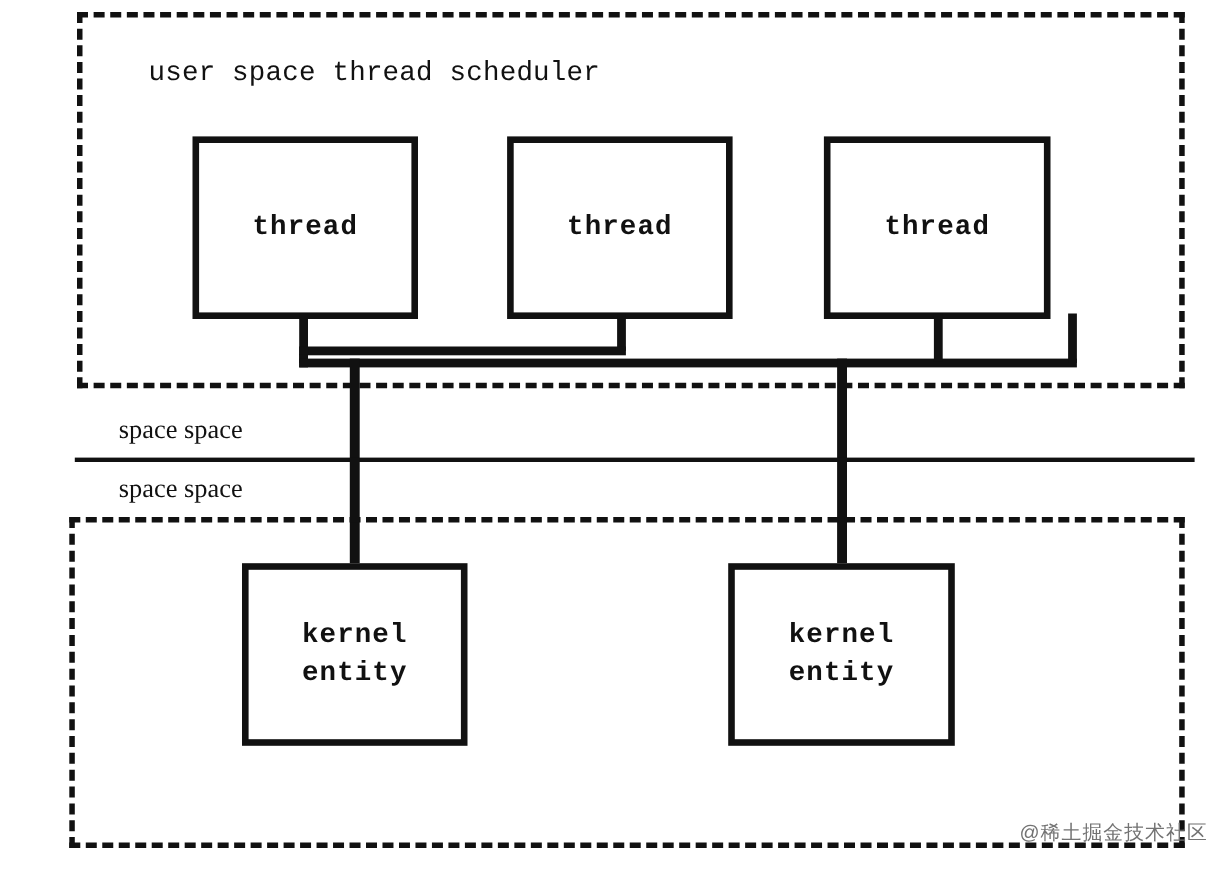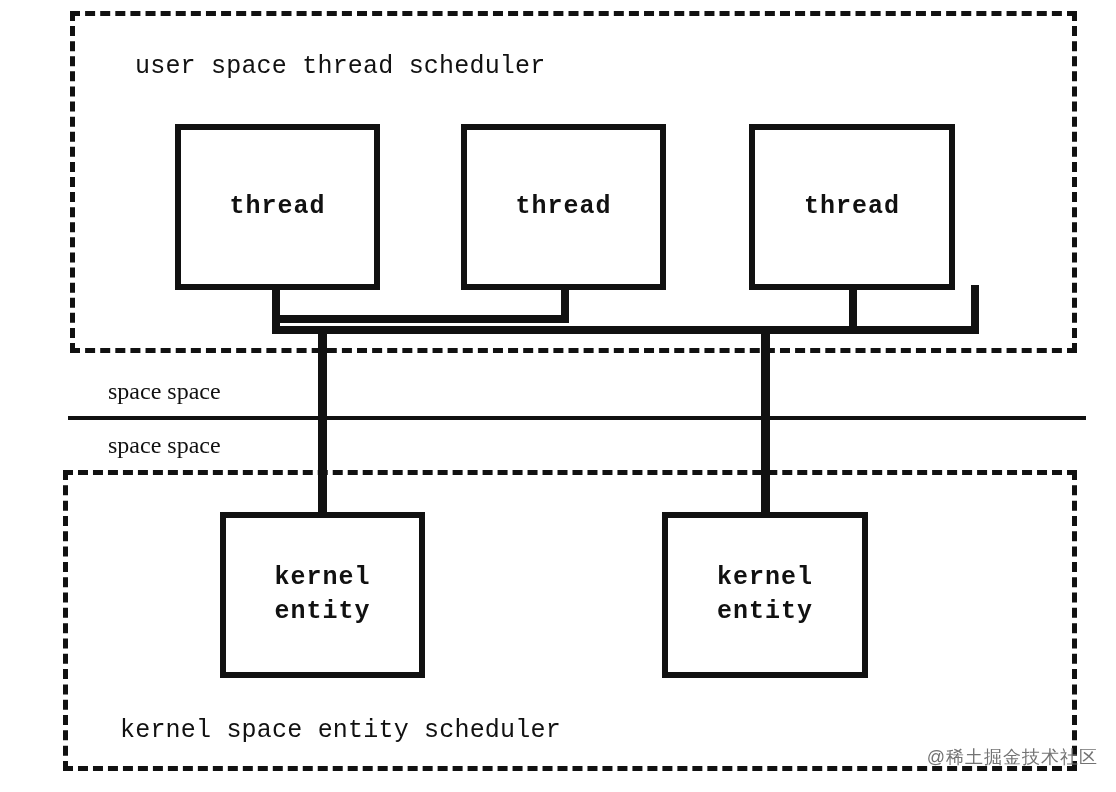--- a/index.html
+++ b/index.html
@@ -154,17 +154,16 @@
 
   <div id="kernel-entity-box-1" class="node-box">
     <span class="node-label">kernel
 entity</span>
   </div>
   <div id="kernel-entity-box-2" class="node-box">
     <span class="node-label">kernel
 entity</span>
   </div>
 
-  <div id="kernel-region-title" class="region-title">kernel space entity scheduler</div>
 
   <div id="watermark">@稀土掘金技术社区</div>
 
 </div>
 
 </body></html>

